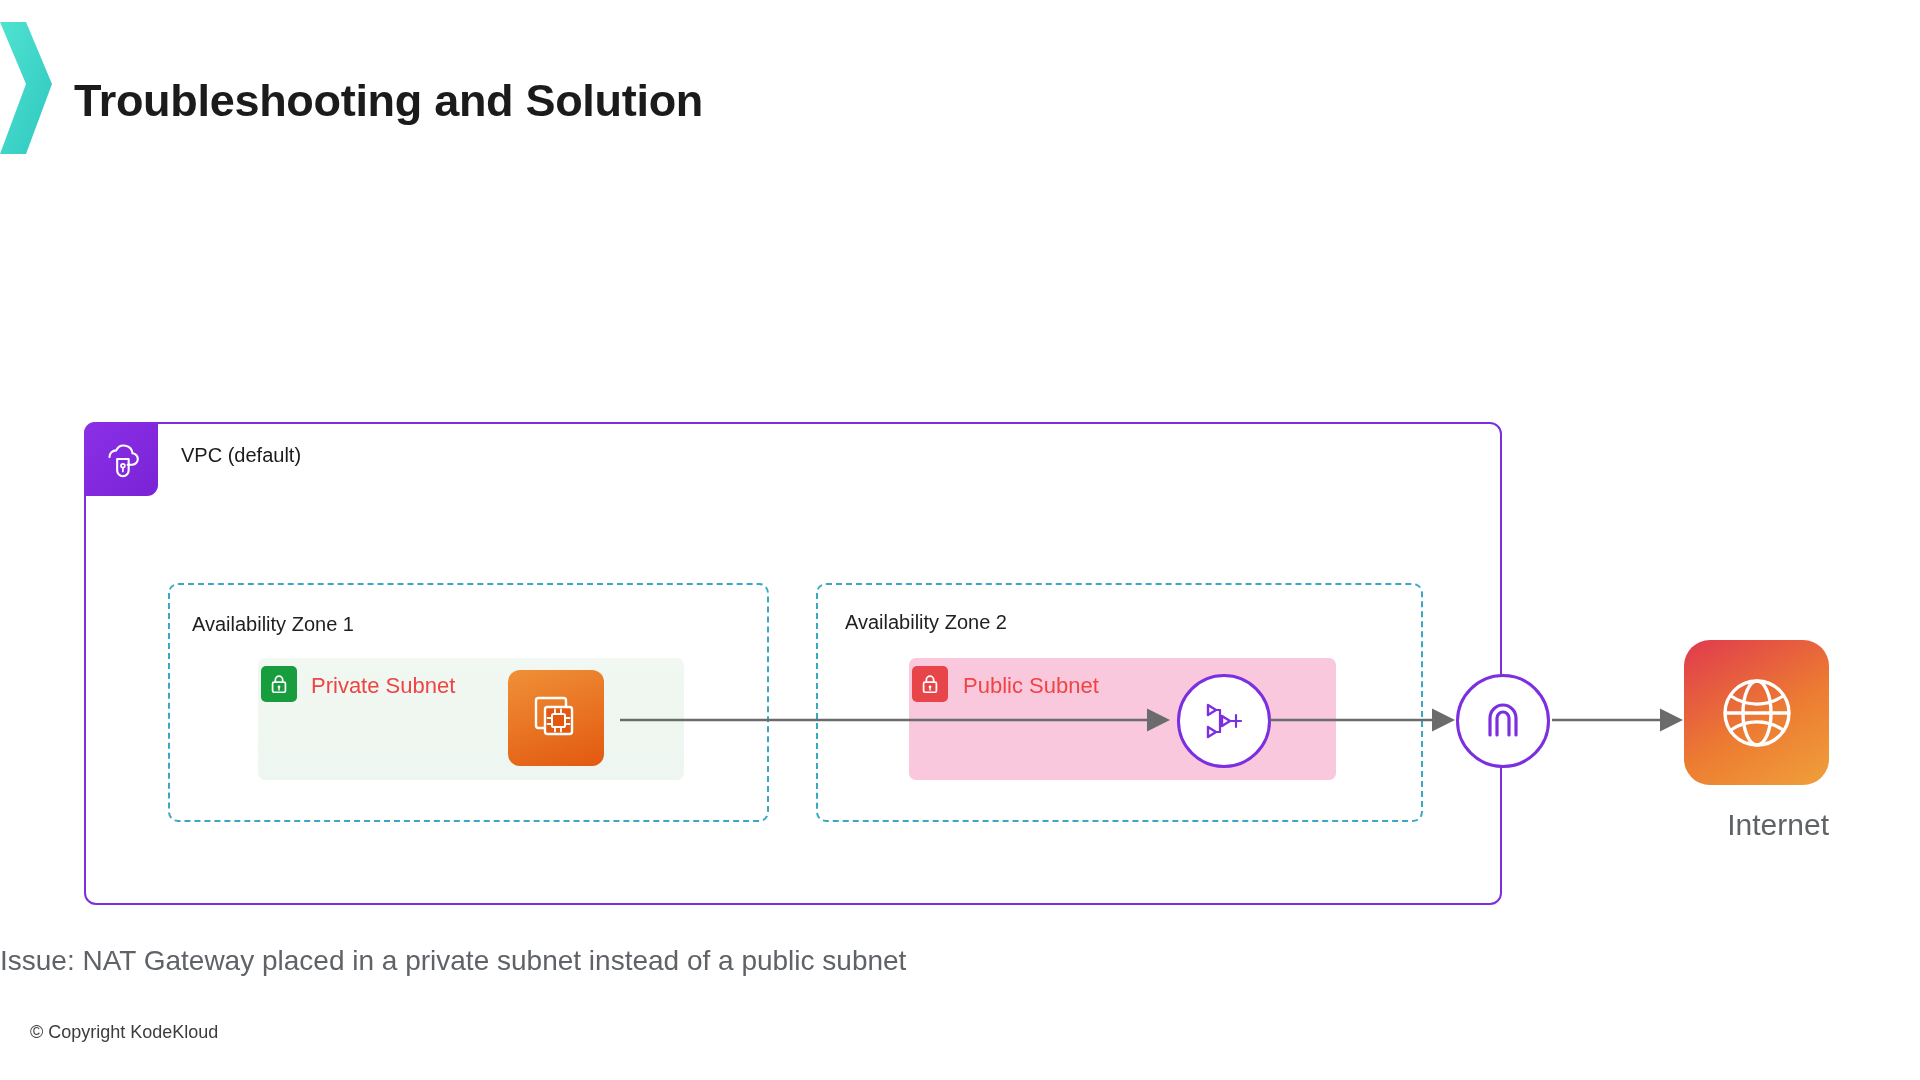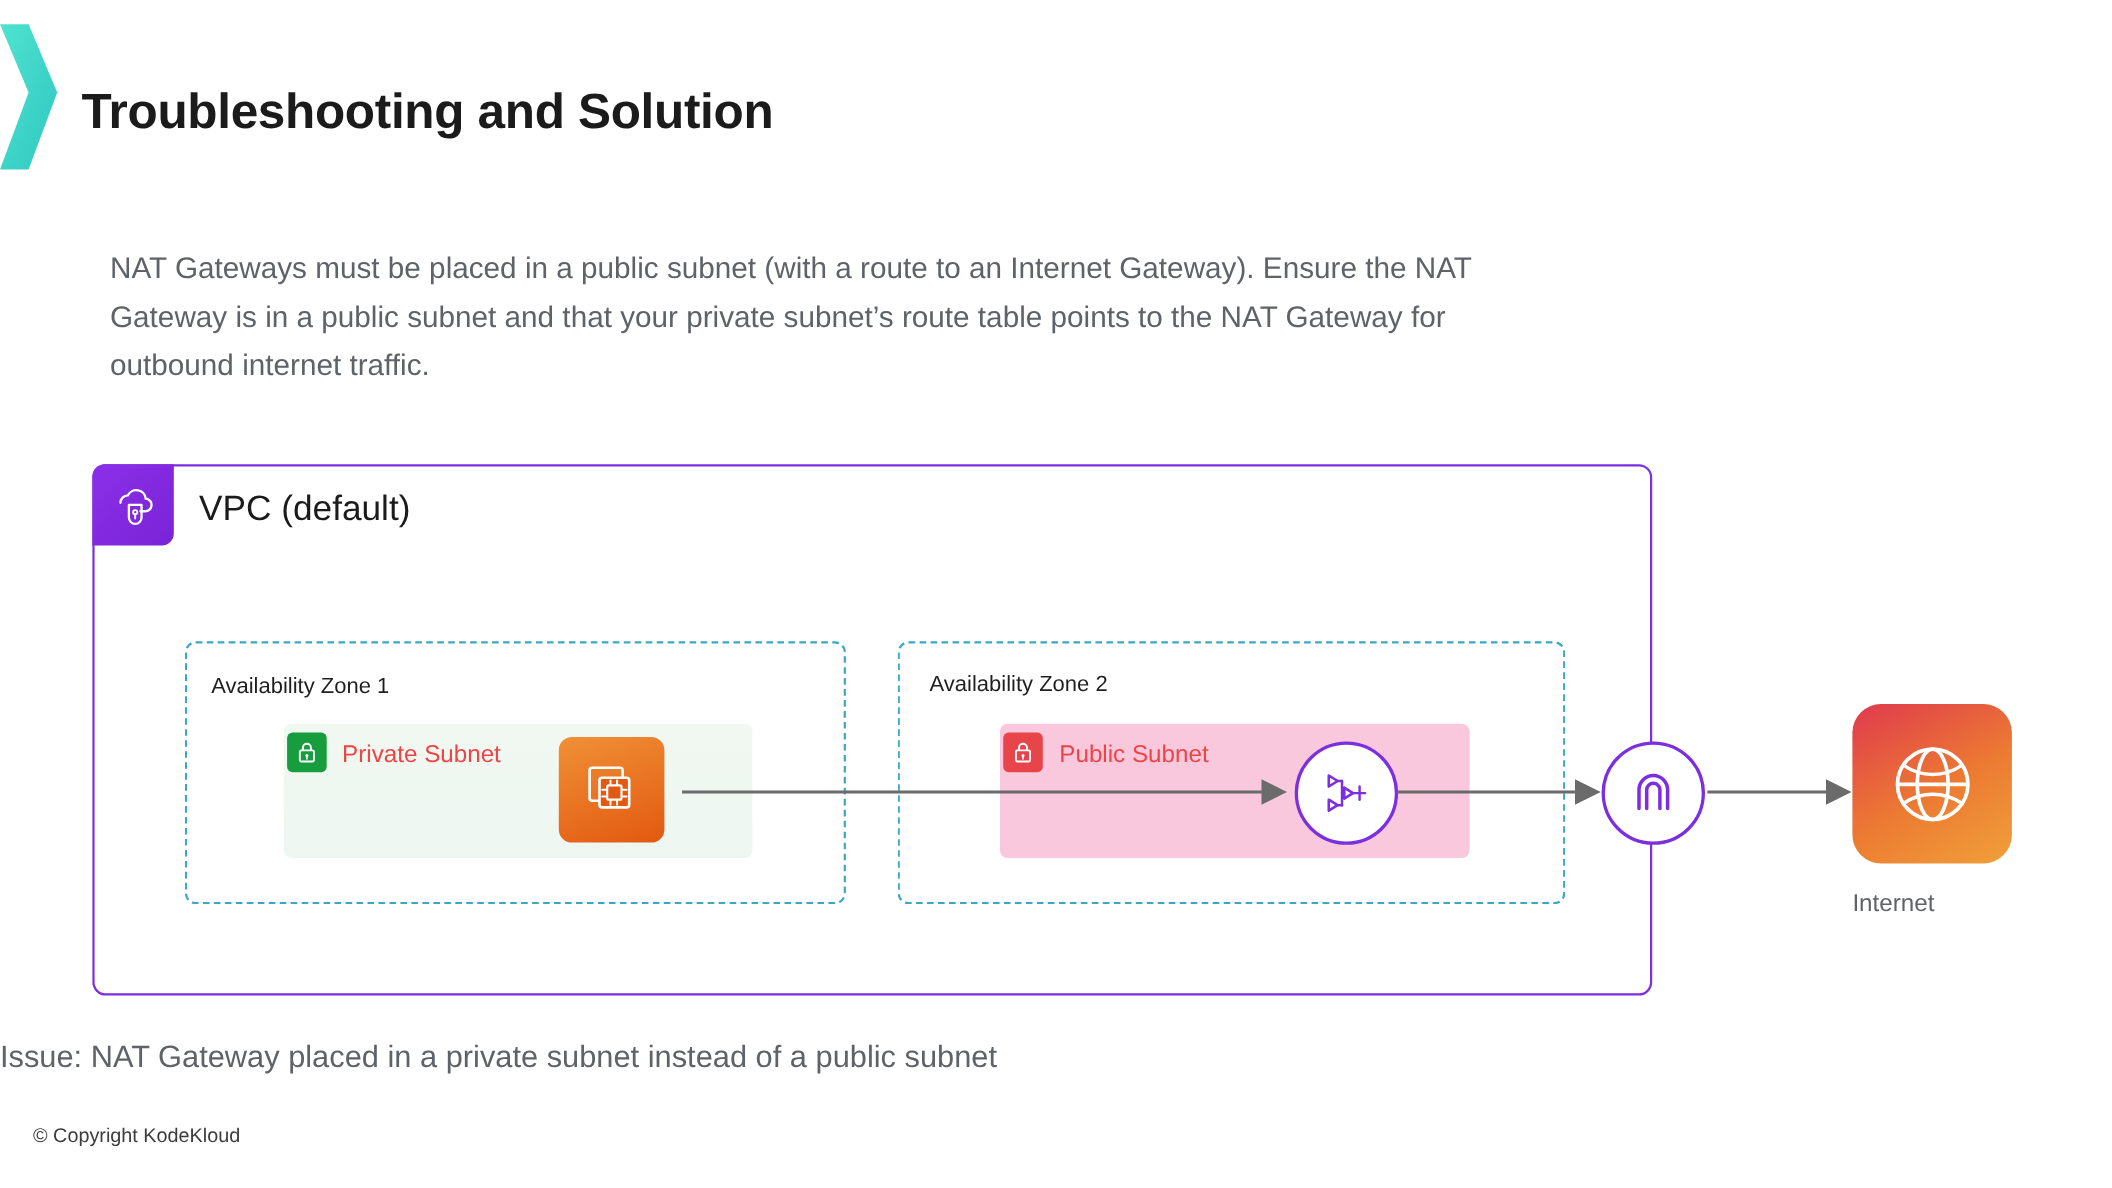--- a/index.html
+++ b/index.html
@@ -76,21 +76,21 @@
     border-radius: 11px 0 11px 0;
     display: flex;
     align-items: center;
     justify-content: center;
   }
 
   .vpc-label {
     position: absolute;
     left: 95px;
     top: 20px;
-    font-size: 32px;
+    font-size: 20px;
     color: #1b1b1b;
     font-weight: 400;
   }
 
   
   .az-box {
     position: absolute;
     border: 2px dashed #3aa8c1;
     border-radius: 10px;
     box-sizing: border-box;
@@ -206,22 +206,22 @@
     display: flex;
     align-items: center;
     justify-content: center;
   }
 
   .internet-label {
     position: absolute;
     left: 1684px;
     top: 808px;
     width: 145px;
-    text-align: left;
-    font-size: 22px;
+    text-align: right;
+    font-size: 30px;
     color: #5f6368;
   }
 
   
   .arrow-svg {
     position: absolute;
     pointer-events: none;
   }
 
   
@@ -255,21 +255,20 @@
           <stop offset="0%" stop-color="#4fe3d0"></stop>
           <stop offset="100%" stop-color="#2fc7c0"></stop>
         </linearGradient>
       </defs>
       <path d="M0 4 L26 4 L52 66 L26 136 L0 136 L26 66 Z" fill="url(#chevGrad)"></path>
     </svg>
   </div>
 
   <div class="slide-title">Troubleshooting and Solution</div>
 
-  <div class="body-text">NAT Gateways must be placed in a public subnet (with a route to an Internet Gateway). Ensure the NAT Gateway is in a public subnet and that your private subnet’s route table points to the NAT Gateway for outbound internet traffic.</div>
 
   <div class="vpc-box">
     <div class="vpc-badge">
       <svg width="46" height="46" viewBox="0 0 48 48">
         <path d="M12 22 a7 7 0 0 1 7-7 a9 9 0 0 1 17 3 a6 6 0 0 1 -1 12 h-4" fill="none" stroke="#ffffff" stroke-width="2.2" stroke-linecap="round"></path>
         <path d="M20 24 h12 v12 a6 6 0 0 1 -6 6 a6 6 0 0 1 -6 -6 z" fill="none" stroke="#ffffff" stroke-width="2.2" stroke-linejoin="round"></path>
         <circle cx="26" cy="31" r="2" fill="none" stroke="#ffffff" stroke-width="1.8"></circle>
         <line x1="26" y1="33" x2="26" y2="37" stroke="#ffffff" stroke-width="1.8" stroke-linecap="round"></line>
       </svg>
     </div>

